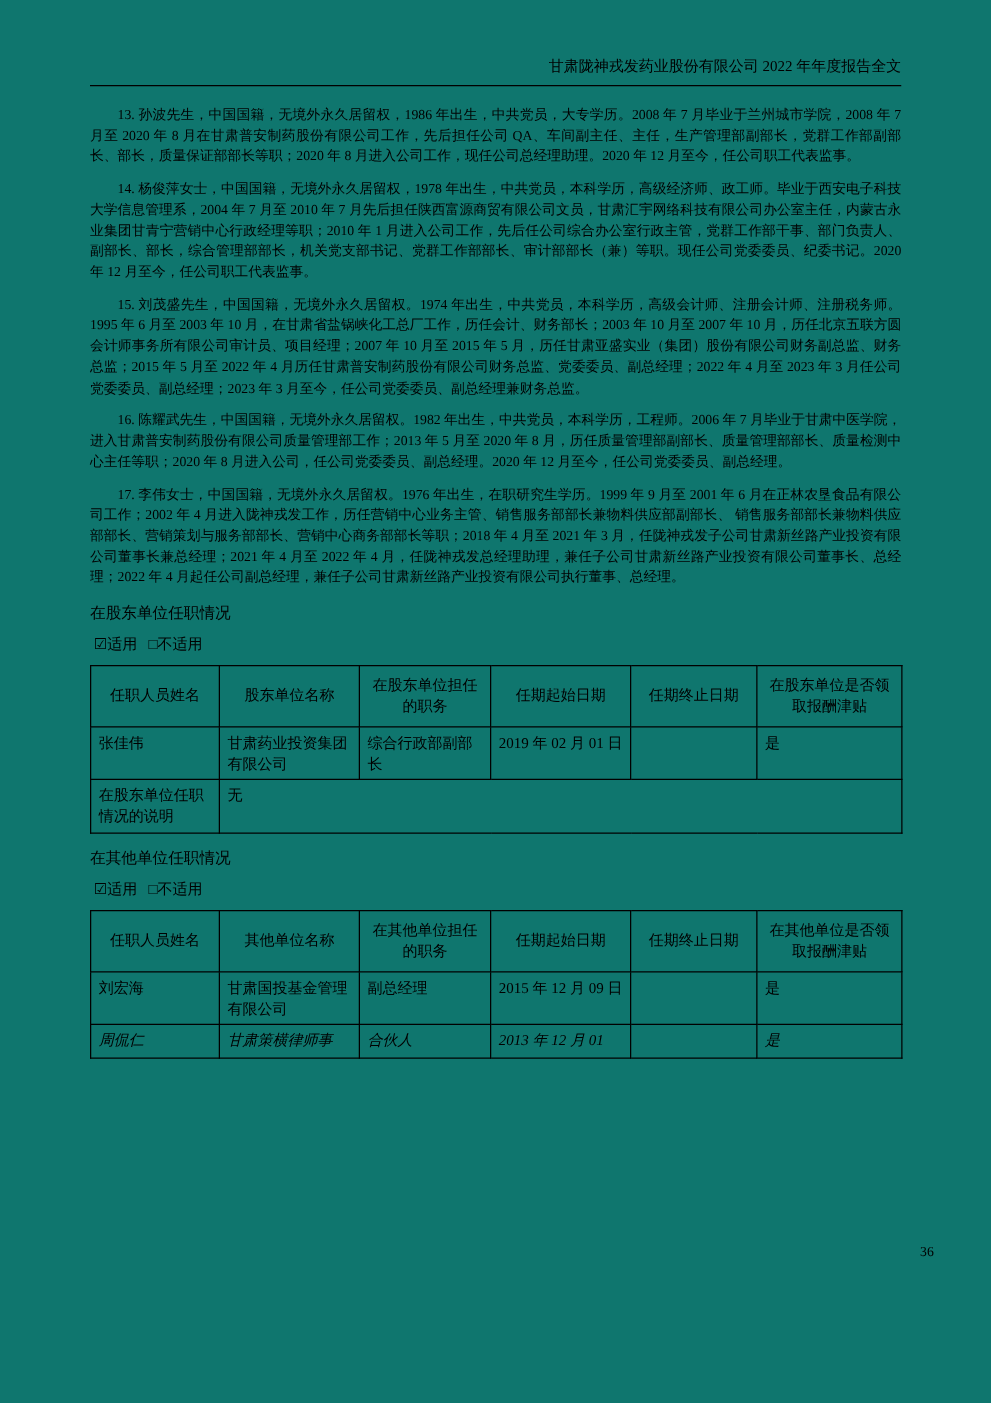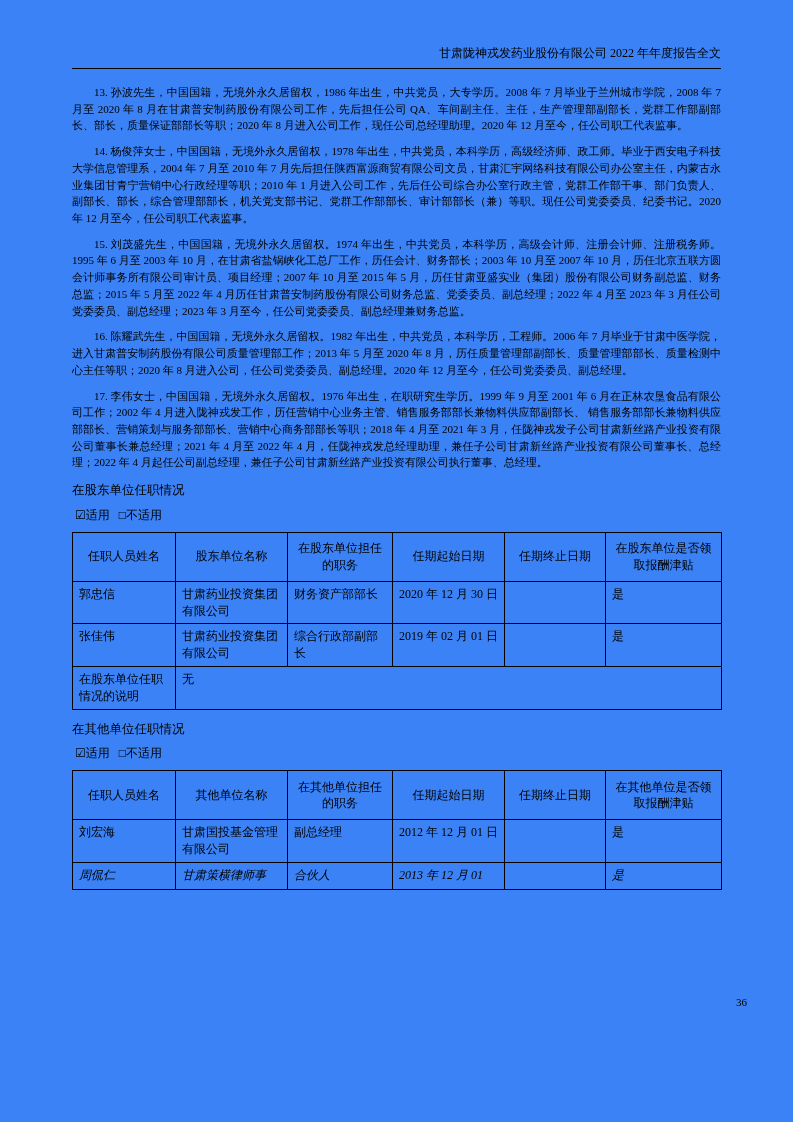--- a/index.html
+++ b/index.html
@@ -1,21 +1,21 @@
 <!DOCTYPE html>
 <html><head>
 <meta charset="utf-8">
 <style>
   html, body { margin: 0; padding: 0; background: #ffffff; }
   .page {
     position: relative;
     width: 793px;
     height: 1122px;
     margin: 0 auto;
-    background: #3b82f6;
+    background: #0f766e;
     color: #000000;
     font-family: "Liberation Serif", "DejaVu Serif", serif;
     overflow: hidden;
   }
   .content {
     padding: 45px 72px 0 72px;
   }
   .doc-header {
     text-align: right;
     font-size: 12px;
@@ -110,28 +110,20 @@
         <tbody>
           <tr>
             <th>任职人员姓名</th>
             <th>股东单位名称</th>
             <th>在股东单位担任的职务</th>
             <th>任期起始日期</th>
             <th>任期终止日期</th>
             <th>在股东单位是否领取报酬津贴</th>
           </tr>
           <tr>
-            <td>郭忠信</td>
-            <td>甘肃药业投资集团有限公司</td>
-            <td>财务资产部部长</td>
-            <td>2020 年 12 月 30 日</td>
-            <td></td>
-            <td>是</td>
-          </tr>
-          <tr>
             <td>张佳伟</td>
             <td>甘肃药业投资集团有限公司</td>
             <td>综合行政部副部长</td>
             <td>2019 年 02 月 01 日</td>
             <td></td>
             <td>是</td>
           </tr>
           <tr>
             <td>在股东单位任职情况的说明</td>
             <td colspan="5">无</td>
@@ -160,21 +152,21 @@
             <th>其他单位名称</th>
             <th>在其他单位担任的职务</th>
             <th>任期起始日期</th>
             <th>任期终止日期</th>
             <th>在其他单位是否领取报酬津贴</th>
           </tr>
           <tr>
             <td>刘宏海</td>
             <td>甘肃国投基金管理有限公司</td>
             <td>副总经理</td>
-            <td>2012 年 12 月 01 日</td>
+            <td>2015 年 12 月 09 日</td>
             <td></td>
             <td>是</td>
           </tr>
           <tr class="short-row">
             <td>周侃仁</td>
             <td>甘肃策横律师事</td>
             <td>合伙人</td>
             <td>2013 年 12 月 01</td>
             <td></td>
             <td>是</td>

